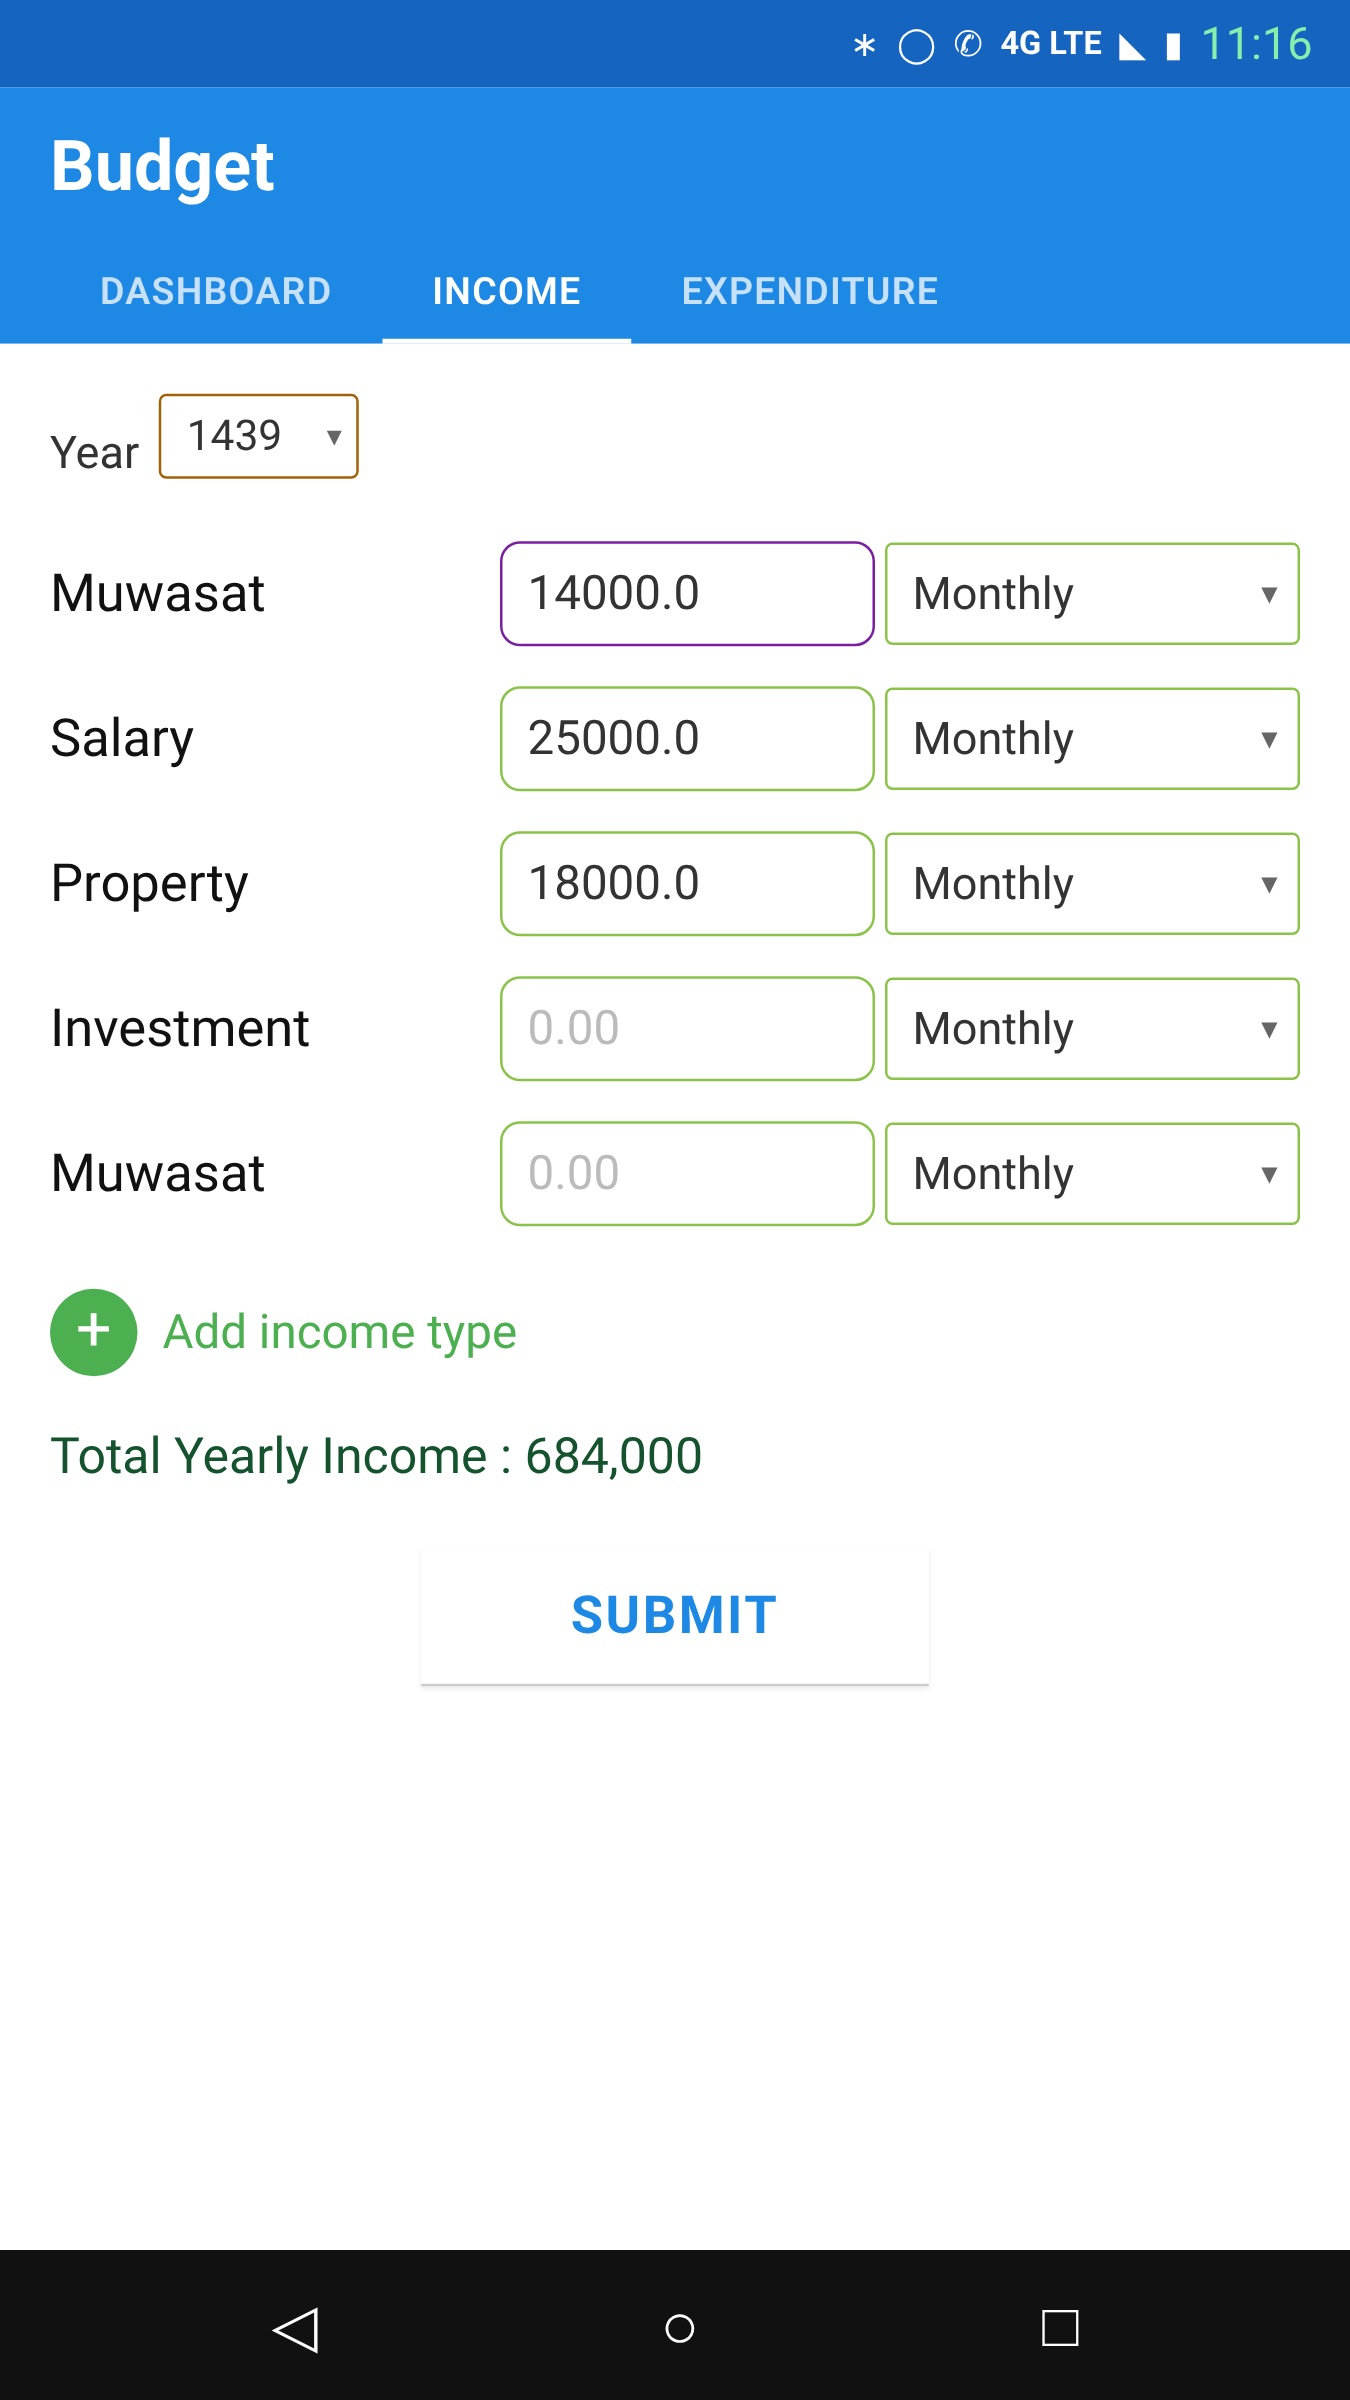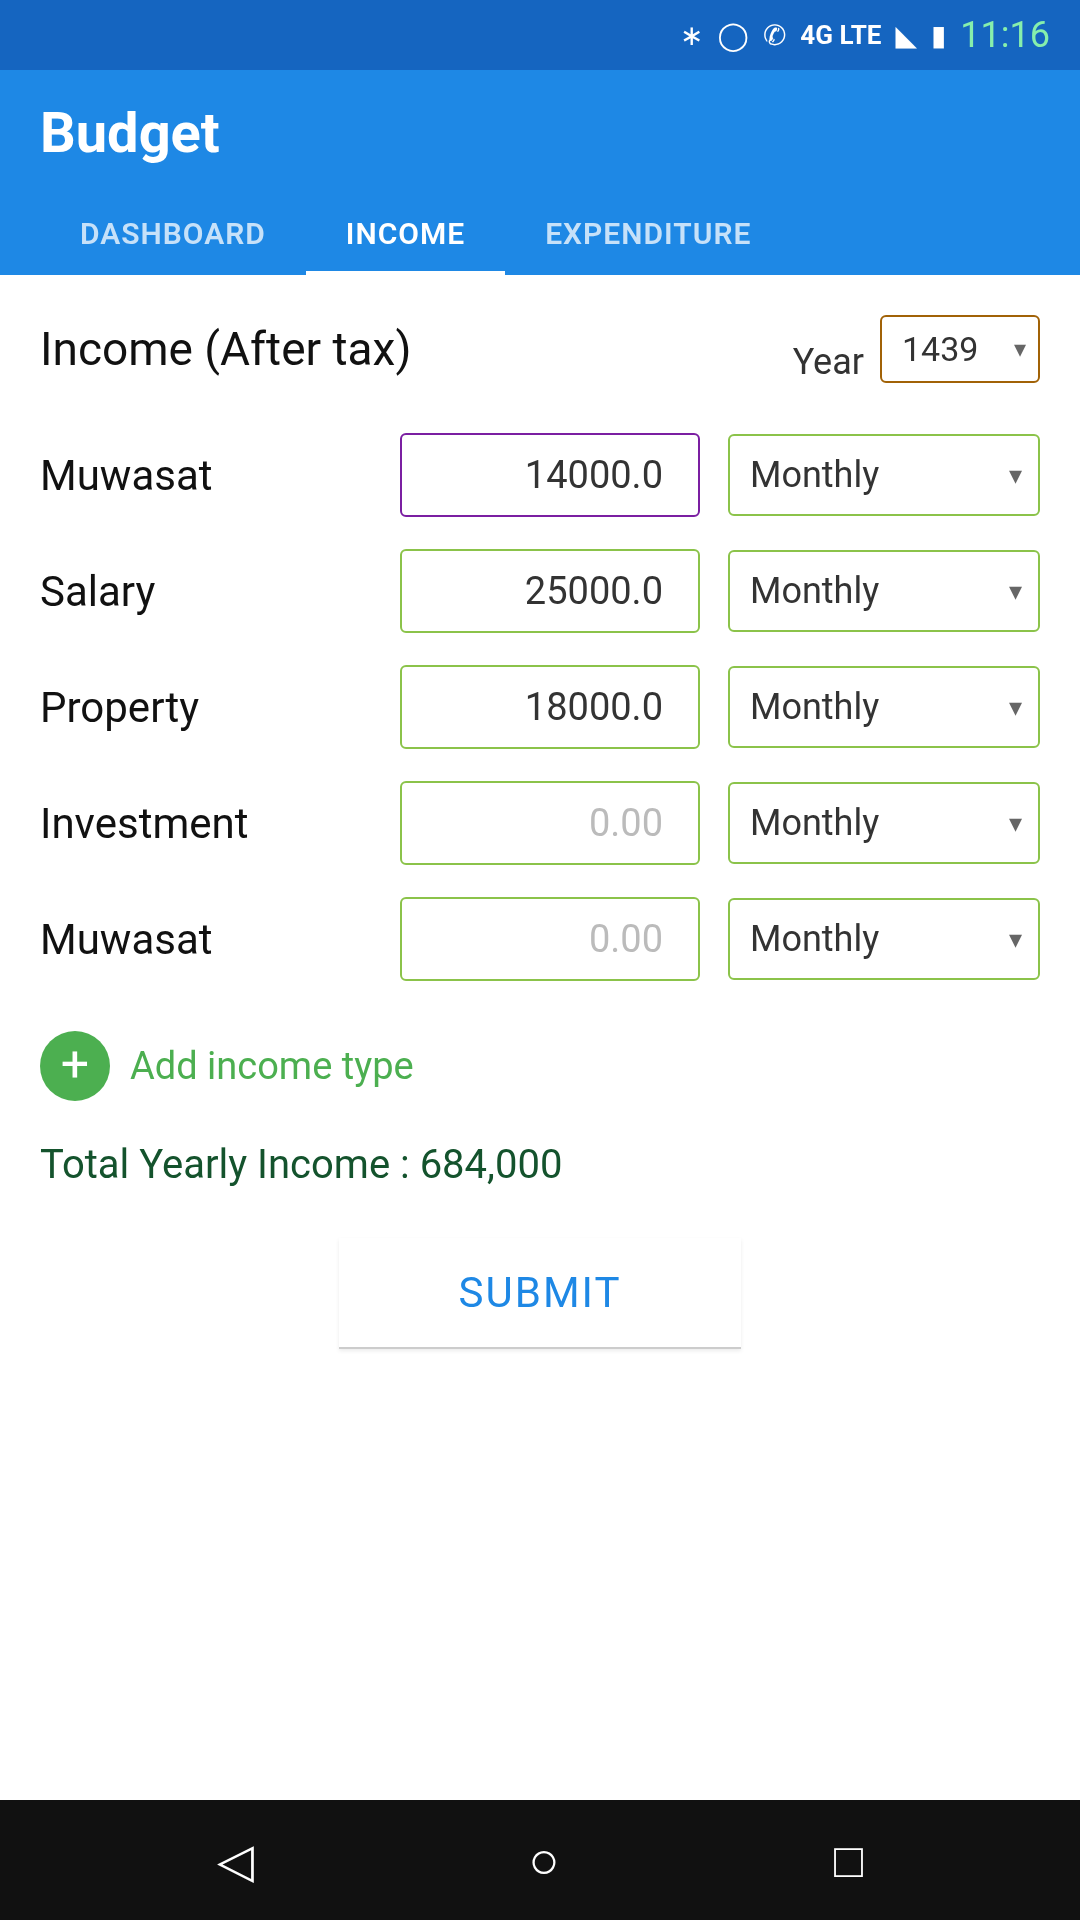--- a/index.html
+++ b/index.html
@@ -149,27 +149,27 @@
     .income-label {
       font-size: 42px;
       font-weight: 400;
       color: #111;
       width: 360px;
       flex-shrink: 0;
     }
 
     .income-input {
       border: 2px solid #8BC34A;
-      border-radius: 6px;
+      border-radius: 16px;
       padding: 18px 20px;
       font-size: 38px;
       color: #333;
-      text-align: right;
+      text-align: left;
       width: 300px;
-      margin-right: 28px;
+      margin-right: 8px;
       background: white;
       outline: none;
     }
 
     .income-input.focused {
       border-color: #7B1FA2;
     }
 
     .income-input::placeholder {
       color: #bbb;
@@ -251,21 +251,21 @@
       justify-content: center;
       margin-top: 20px;
     }
 
     .submit-btn {
       background: white;
       border: none;
       border-bottom: 2px solid #ccc;
       padding: 30px 120px;
       font-size: 42px;
-      font-weight: 400;
+      font-weight: 700;
       color: #1E88E5;
       letter-spacing: 2px;
       cursor: pointer;
       box-shadow: 0 2px 4px rgba(0,0,0,0.08);
     }
 
     
     .bottom-nav {
       height: 120px;
       background: #111;
@@ -302,21 +302,20 @@
   <div class="tabs">
     <div class="tab">DASHBOARD</div>
     <div class="tab active">INCOME</div>
     <div class="tab">EXPENDITURE</div>
   </div>
 </div>
 
 <div class="main-content">
 
   <div class="income-header">
-    <span class="income-title">Income (After tax)</span>
     <div class="year-wrapper">
       <span class="year-label">Year</span>
       <div class="year-dropdown-wrap">
         <select class="year-select">
           <option>1439</option>
           <option>1440</option>
           <option>1441</option>
         </select>
       </div>
     </div>

